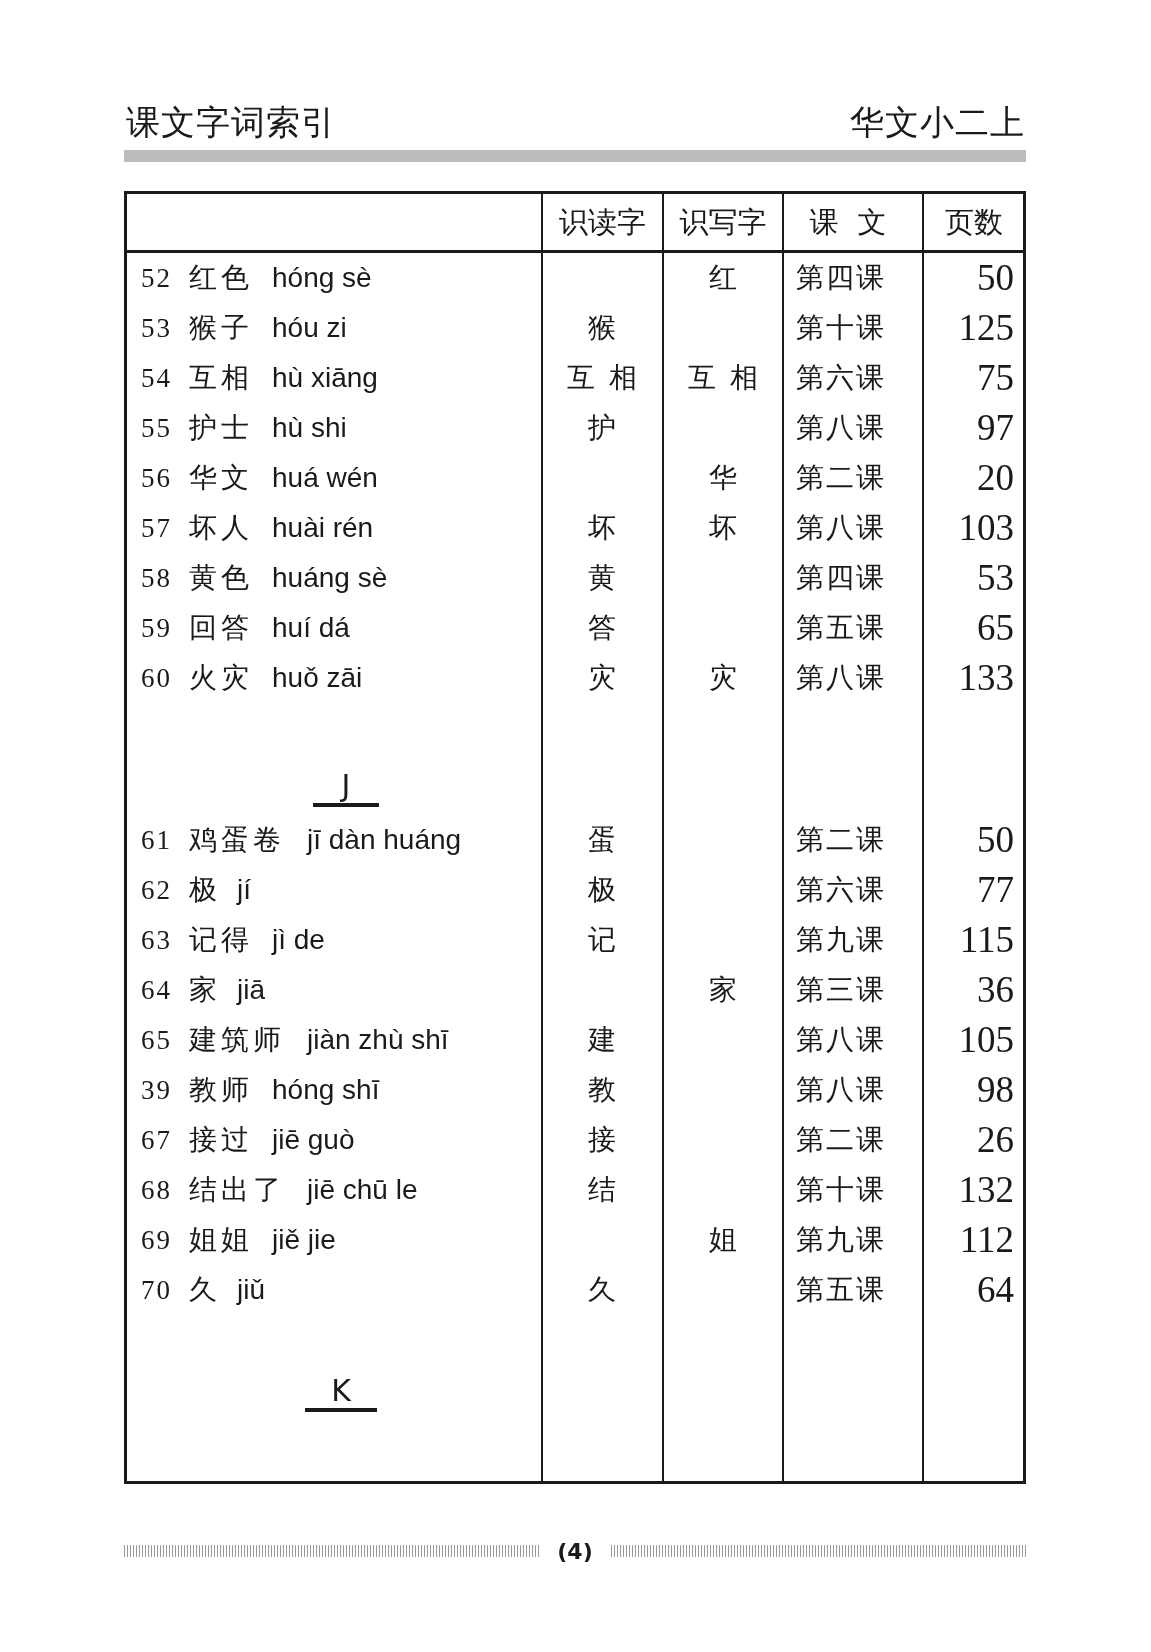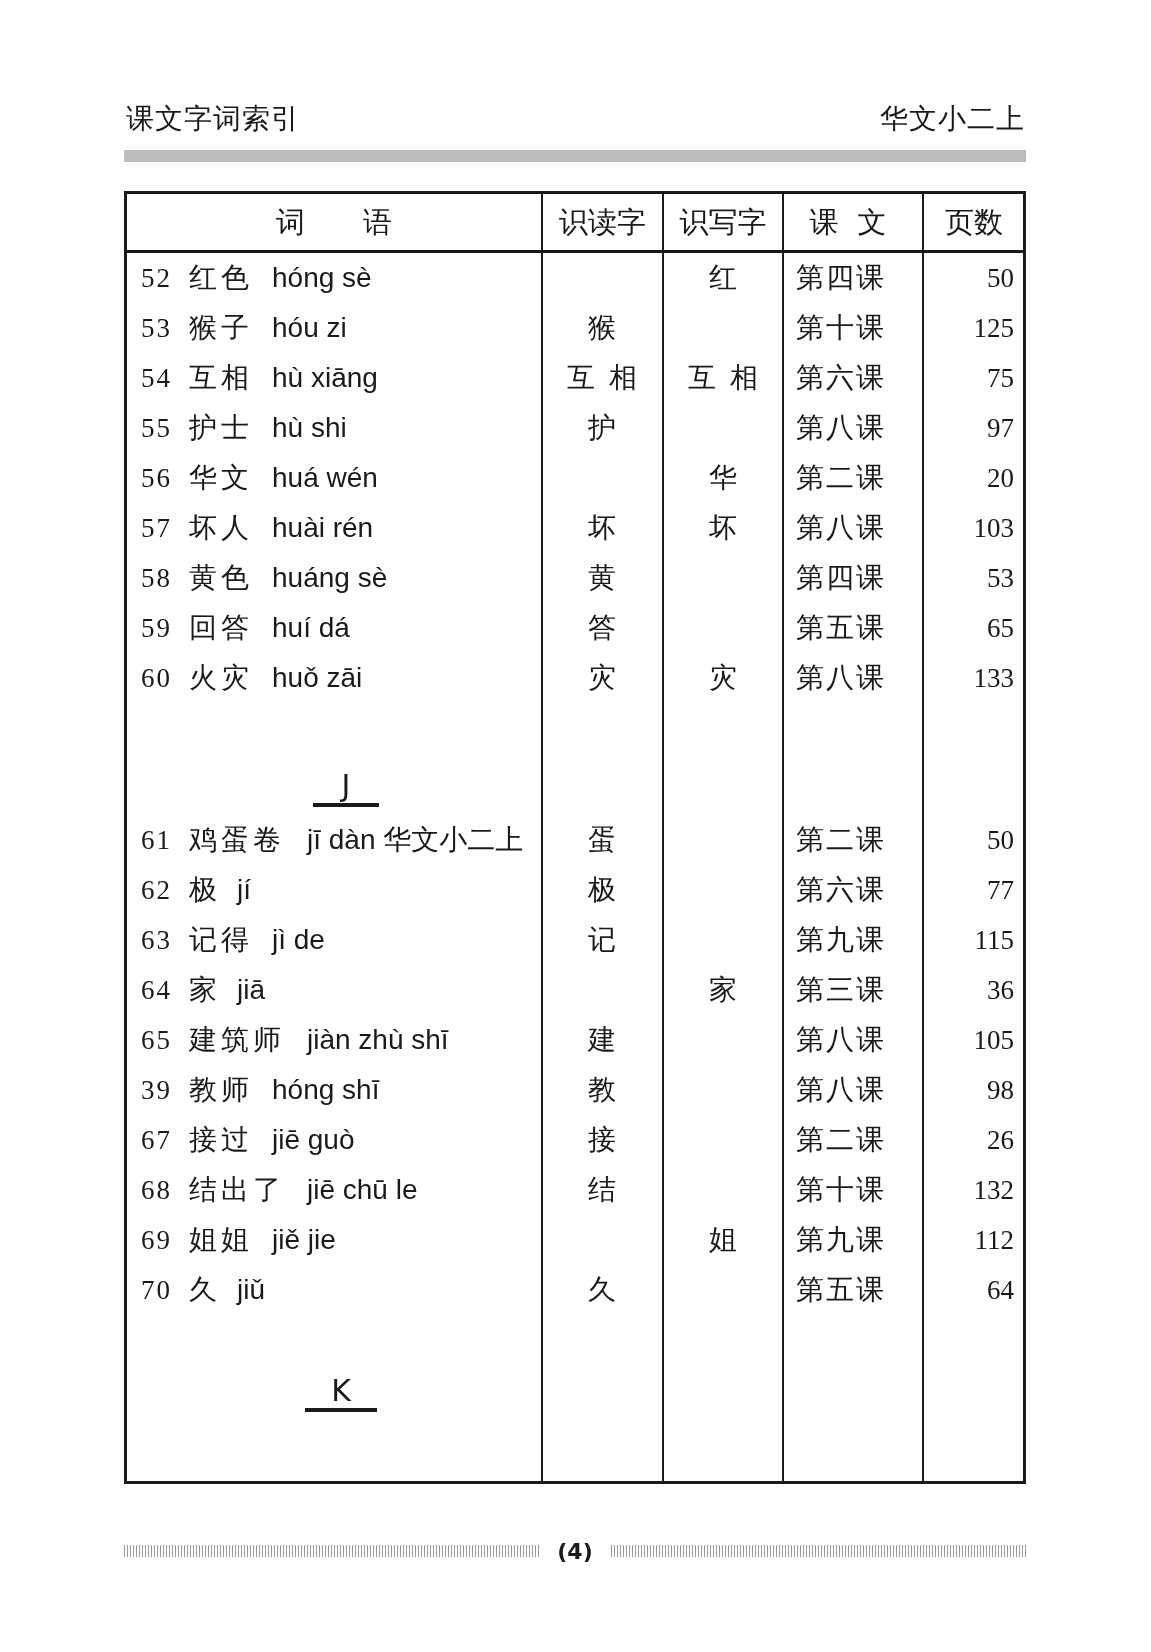--- a/index.html
+++ b/index.html
@@ -1,39 +1,39 @@
 <!DOCTYPE html>
 <html><head>
   <meta charset="utf-8">
   <style>
     html, body { margin: 0; padding: 0; background: #ffffff; }
     body { width: 1151px; height: 1652px; position: relative; overflow: hidden;
            font-family: "DejaVu Serif", "Liberation Serif", serif; color: #1a1a1a; }
     .running-head { position: absolute; top: 100px; font-family: "DejaVu Sans", "Liberation Sans", sans-serif;
-                    font-size: 28px; letter-spacing: 1px; color: #1a1a1a; }
+                    font-size: 34px; letter-spacing: 1px; color: #1a1a1a; }
     .running-head.left { left: 126px; }
     .running-head.right { right: 126px; }
     .head-bar { position: absolute; left: 124px; top: 150px; width: 902px; height: 12px; background: #bcbcbc; }
 
     .index-table { position: absolute; left: 124px; top: 191px; width: 902px; height: 1293px;
                    border: 3px solid #1a1a1a; box-sizing: border-box; }
     .col-line { position: absolute; top: 0; bottom: 0; width: 2px; background: #1a1a1a; }
     .header-rule { position: absolute; left: 0; right: 0; top: 56px; height: 3px; background: #1a1a1a; }
     .th { position: absolute; top: 0; height: 56px; line-height: 56px; text-align: center;
           font-family: "DejaVu Sans", "Liberation Sans", sans-serif; font-size: 29px; color: #1a1a1a; }
 
     .row { position: absolute; left: 0; right: 0; height: 50px; line-height: 50px; }
     .num { position: absolute; left: 14px; font-size: 27px; font-family: "Liberation Serif", "DejaVu Serif", serif; letter-spacing: 2px; }
     .word { position: absolute; left: 62px; font-size: 28px; letter-spacing: 4px; }
     .pinyin { position: absolute; font-family: "Liberation Sans", "DejaVu Sans", sans-serif; font-size: 28px; }
     .cell { position: absolute; text-align: center; font-size: 28px; }
     .c-read { left: 415px; width: 120px; letter-spacing: 14px; text-indent: 14px; }
     .c-write { left: 536px; width: 120px; letter-spacing: 14px; text-indent: 14px; }
     .c-lesson { left: 656px; width: 116px; letter-spacing: 2px; }
-    .c-page { left: 797px; width: 90px; text-align: right; font-family: "Liberation Serif", "DejaVu Serif", serif; font-size: 27px; }
+    .c-page { left: 797px; width: 90px; text-align: right; font-family: "Liberation Serif", "DejaVu Serif", serif; font-size: 37px; }
 
     .section-letter { position: absolute; width: 66px; text-align: center;
                       font-family: "DejaVu Sans", "Liberation Sans", sans-serif; font-size: 30px; line-height: 34px; }
     .section-underline { position: absolute; bottom: -4px; left: 0; right: 0; height: 4px; background: #1a1a1a; }
 
     .footer { position: absolute; top: 1538px; left: 124px; width: 902px; height: 28px; }
     .footer-rule { position: absolute; top: 7px; height: 12px; width: 415px;
                    background: repeating-linear-gradient(90deg, #9a9a9a 0 1px, #ffffff 1px 3px); }
     .footer-rule.left { left: 0; }
     .footer-rule.right { right: 0; }
@@ -47,21 +47,20 @@
 <div class="running-head right">华文小二上</div>
 <div class="head-bar"></div>
 
 <div class="index-table">
 
   <div class="col-line" style="left:414px"></div>
   <div class="col-line" style="left:535px"></div>
   <div class="col-line" style="left:655px"></div>
   <div class="col-line" style="left:795px"></div>
 
-  <div class="th" style="left:0;width:414px;word-spacing:30px">词　　语</div>
   <div class="th" style="left:416px;width:119px">识读字</div>
   <div class="th" style="left:537px;width:118px">识写字</div>
   <div class="th" style="left:657px;width:128px;word-spacing:10px">课 文</div>
   <div class="th" style="left:797px;width:100px">页数</div>
   <div class="header-rule"></div>
 
   <div class="row" style="top:59px">
     <span class="num">52</span>
     <span class="word">红色</span>
     <span class="pinyin" style="left:145px">hóng sè</span>
@@ -144,21 +143,21 @@
   </div>
 
   <div class="section-letter" style="left:186px;top:575px">
     <span>J</span>
     <div class="section-underline"></div>
   </div>
 
   <div class="row" style="top:621px">
     <span class="num">61</span>
     <span class="word">鸡蛋卷</span>
-    <span class="pinyin" style="left:180px">jī dàn 华文小二上</span>
+    <span class="pinyin" style="left:180px">jī dàn huáng</span>
     <span class="cell c-read">蛋</span>
     <span class="cell c-write"></span>
     <span class="cell c-lesson">第二课</span>
     <span class="cell c-page">50</span>
   </div>
   <div class="row" style="top:671px">
     <span class="num">62</span>
     <span class="word">极</span>
     <span class="pinyin" style="left:110px">jí</span>
     <span class="cell c-read">极</span>

